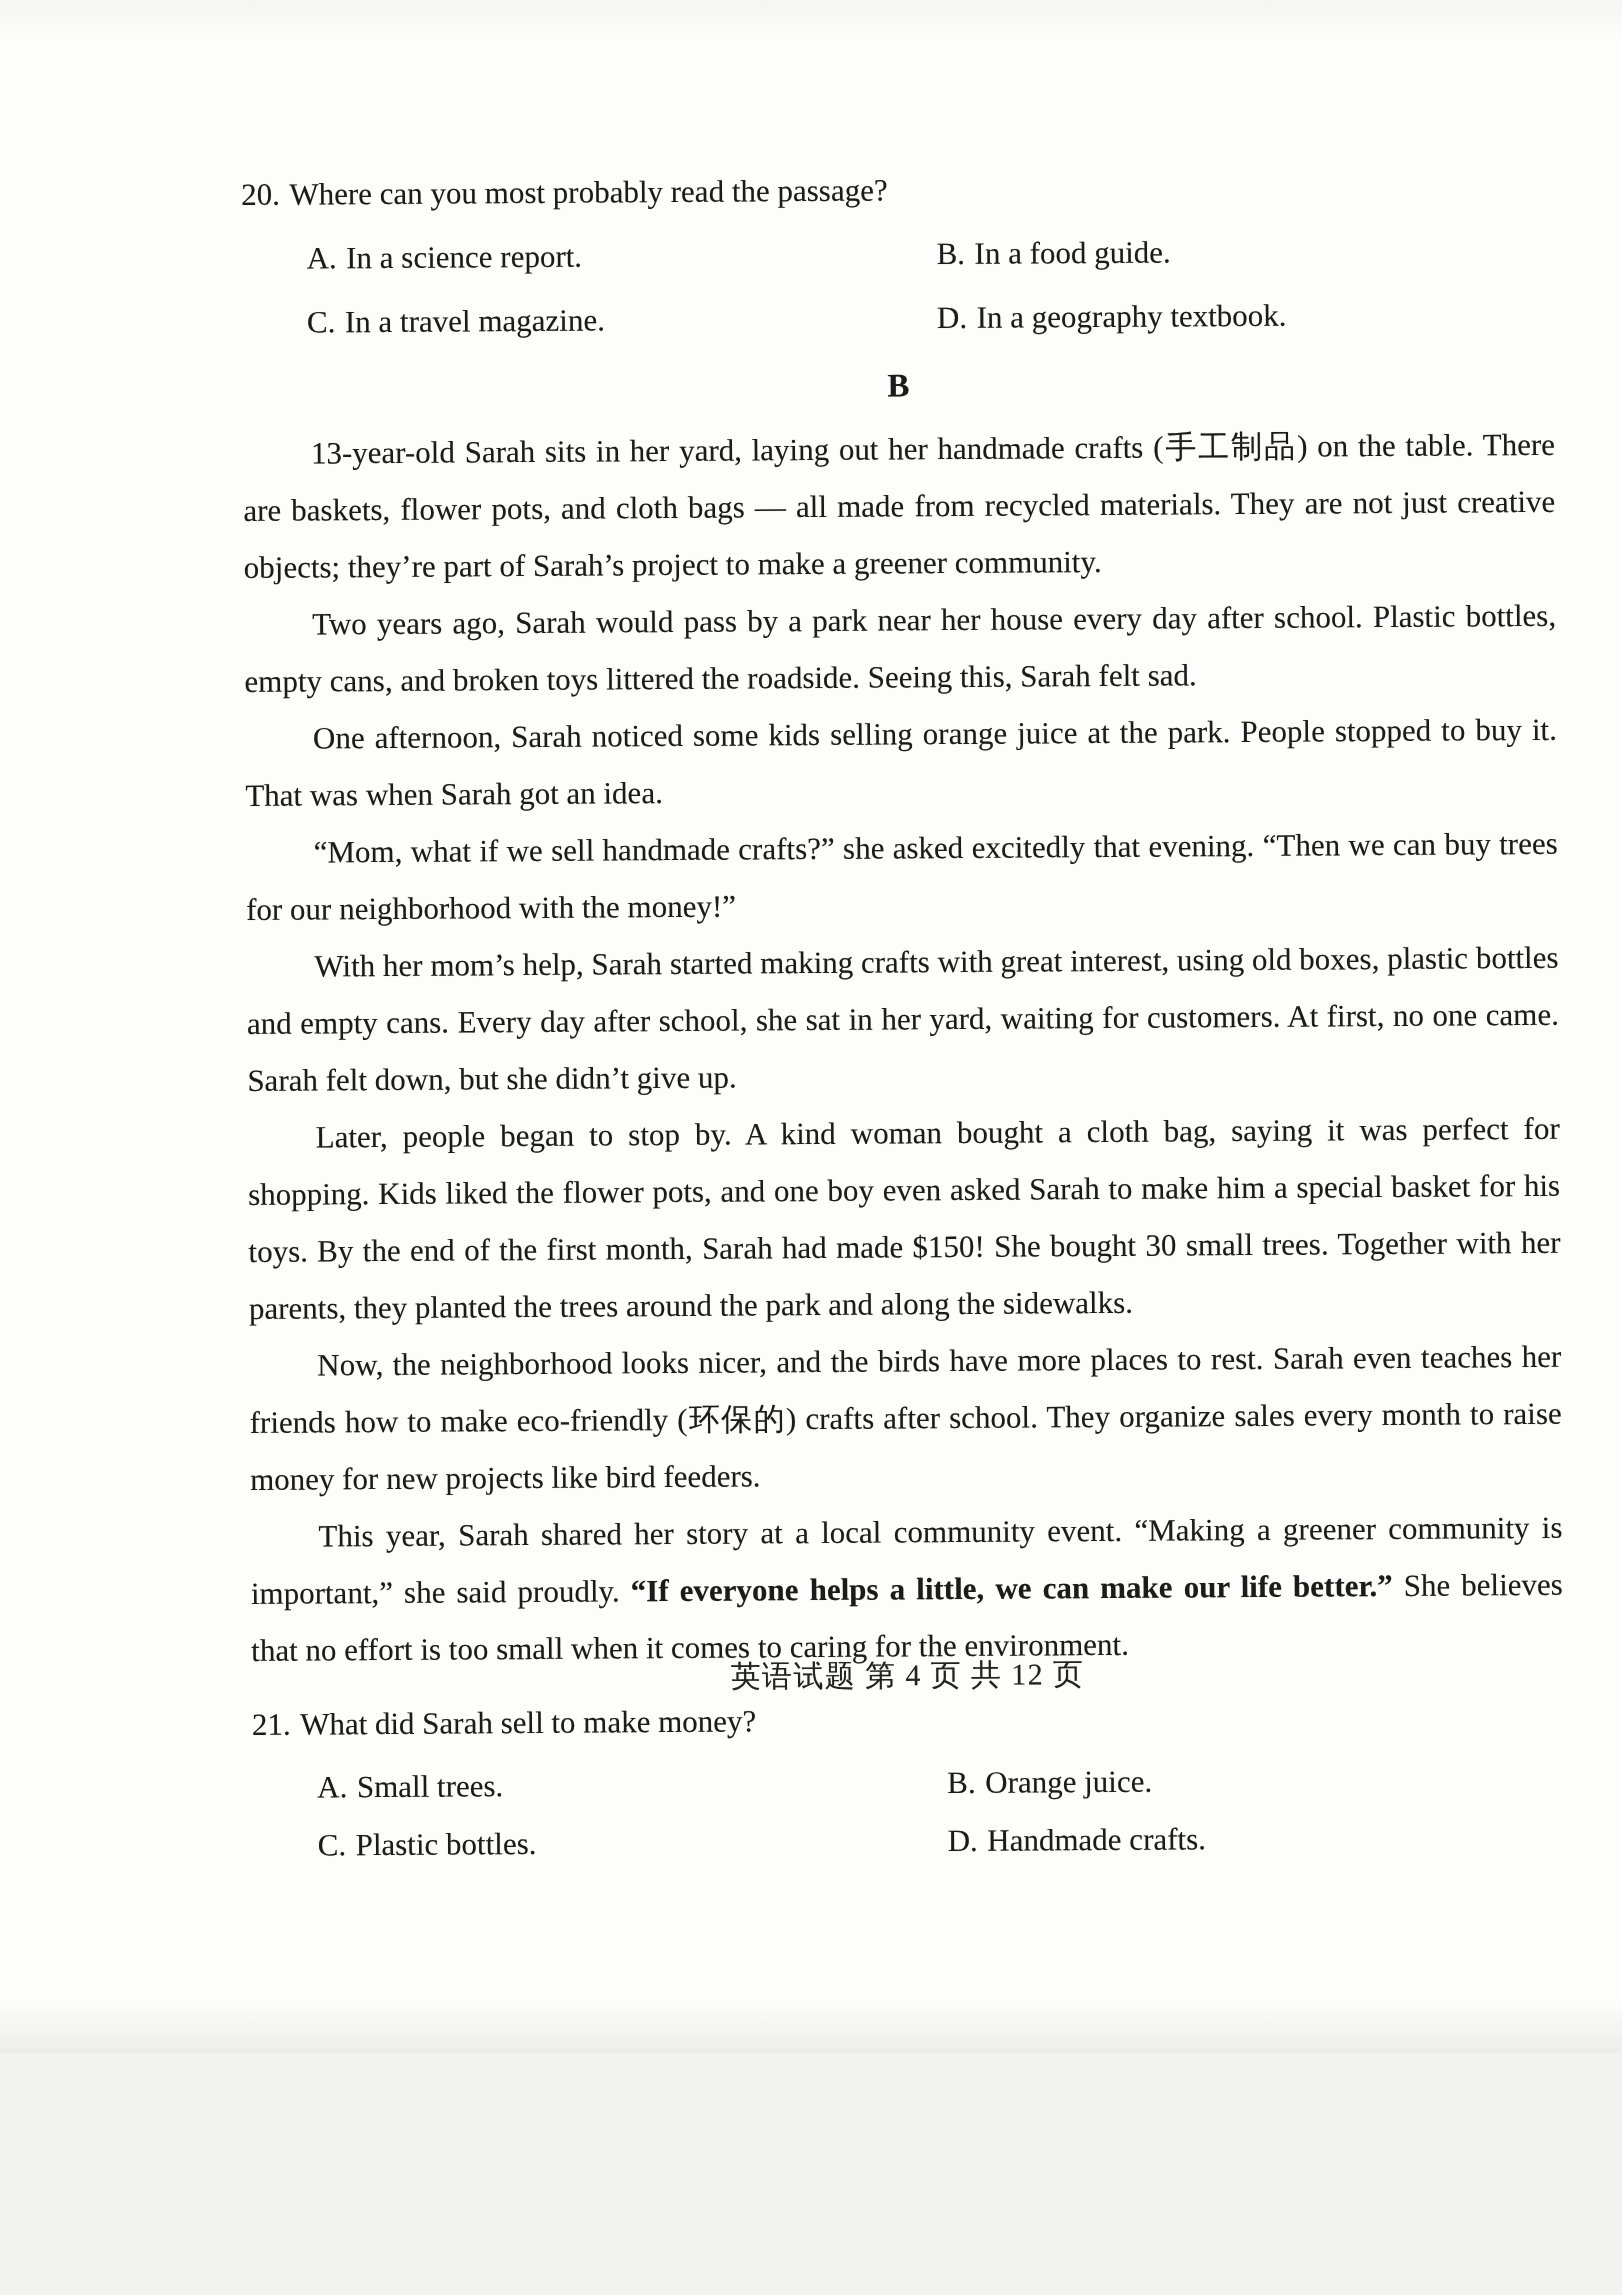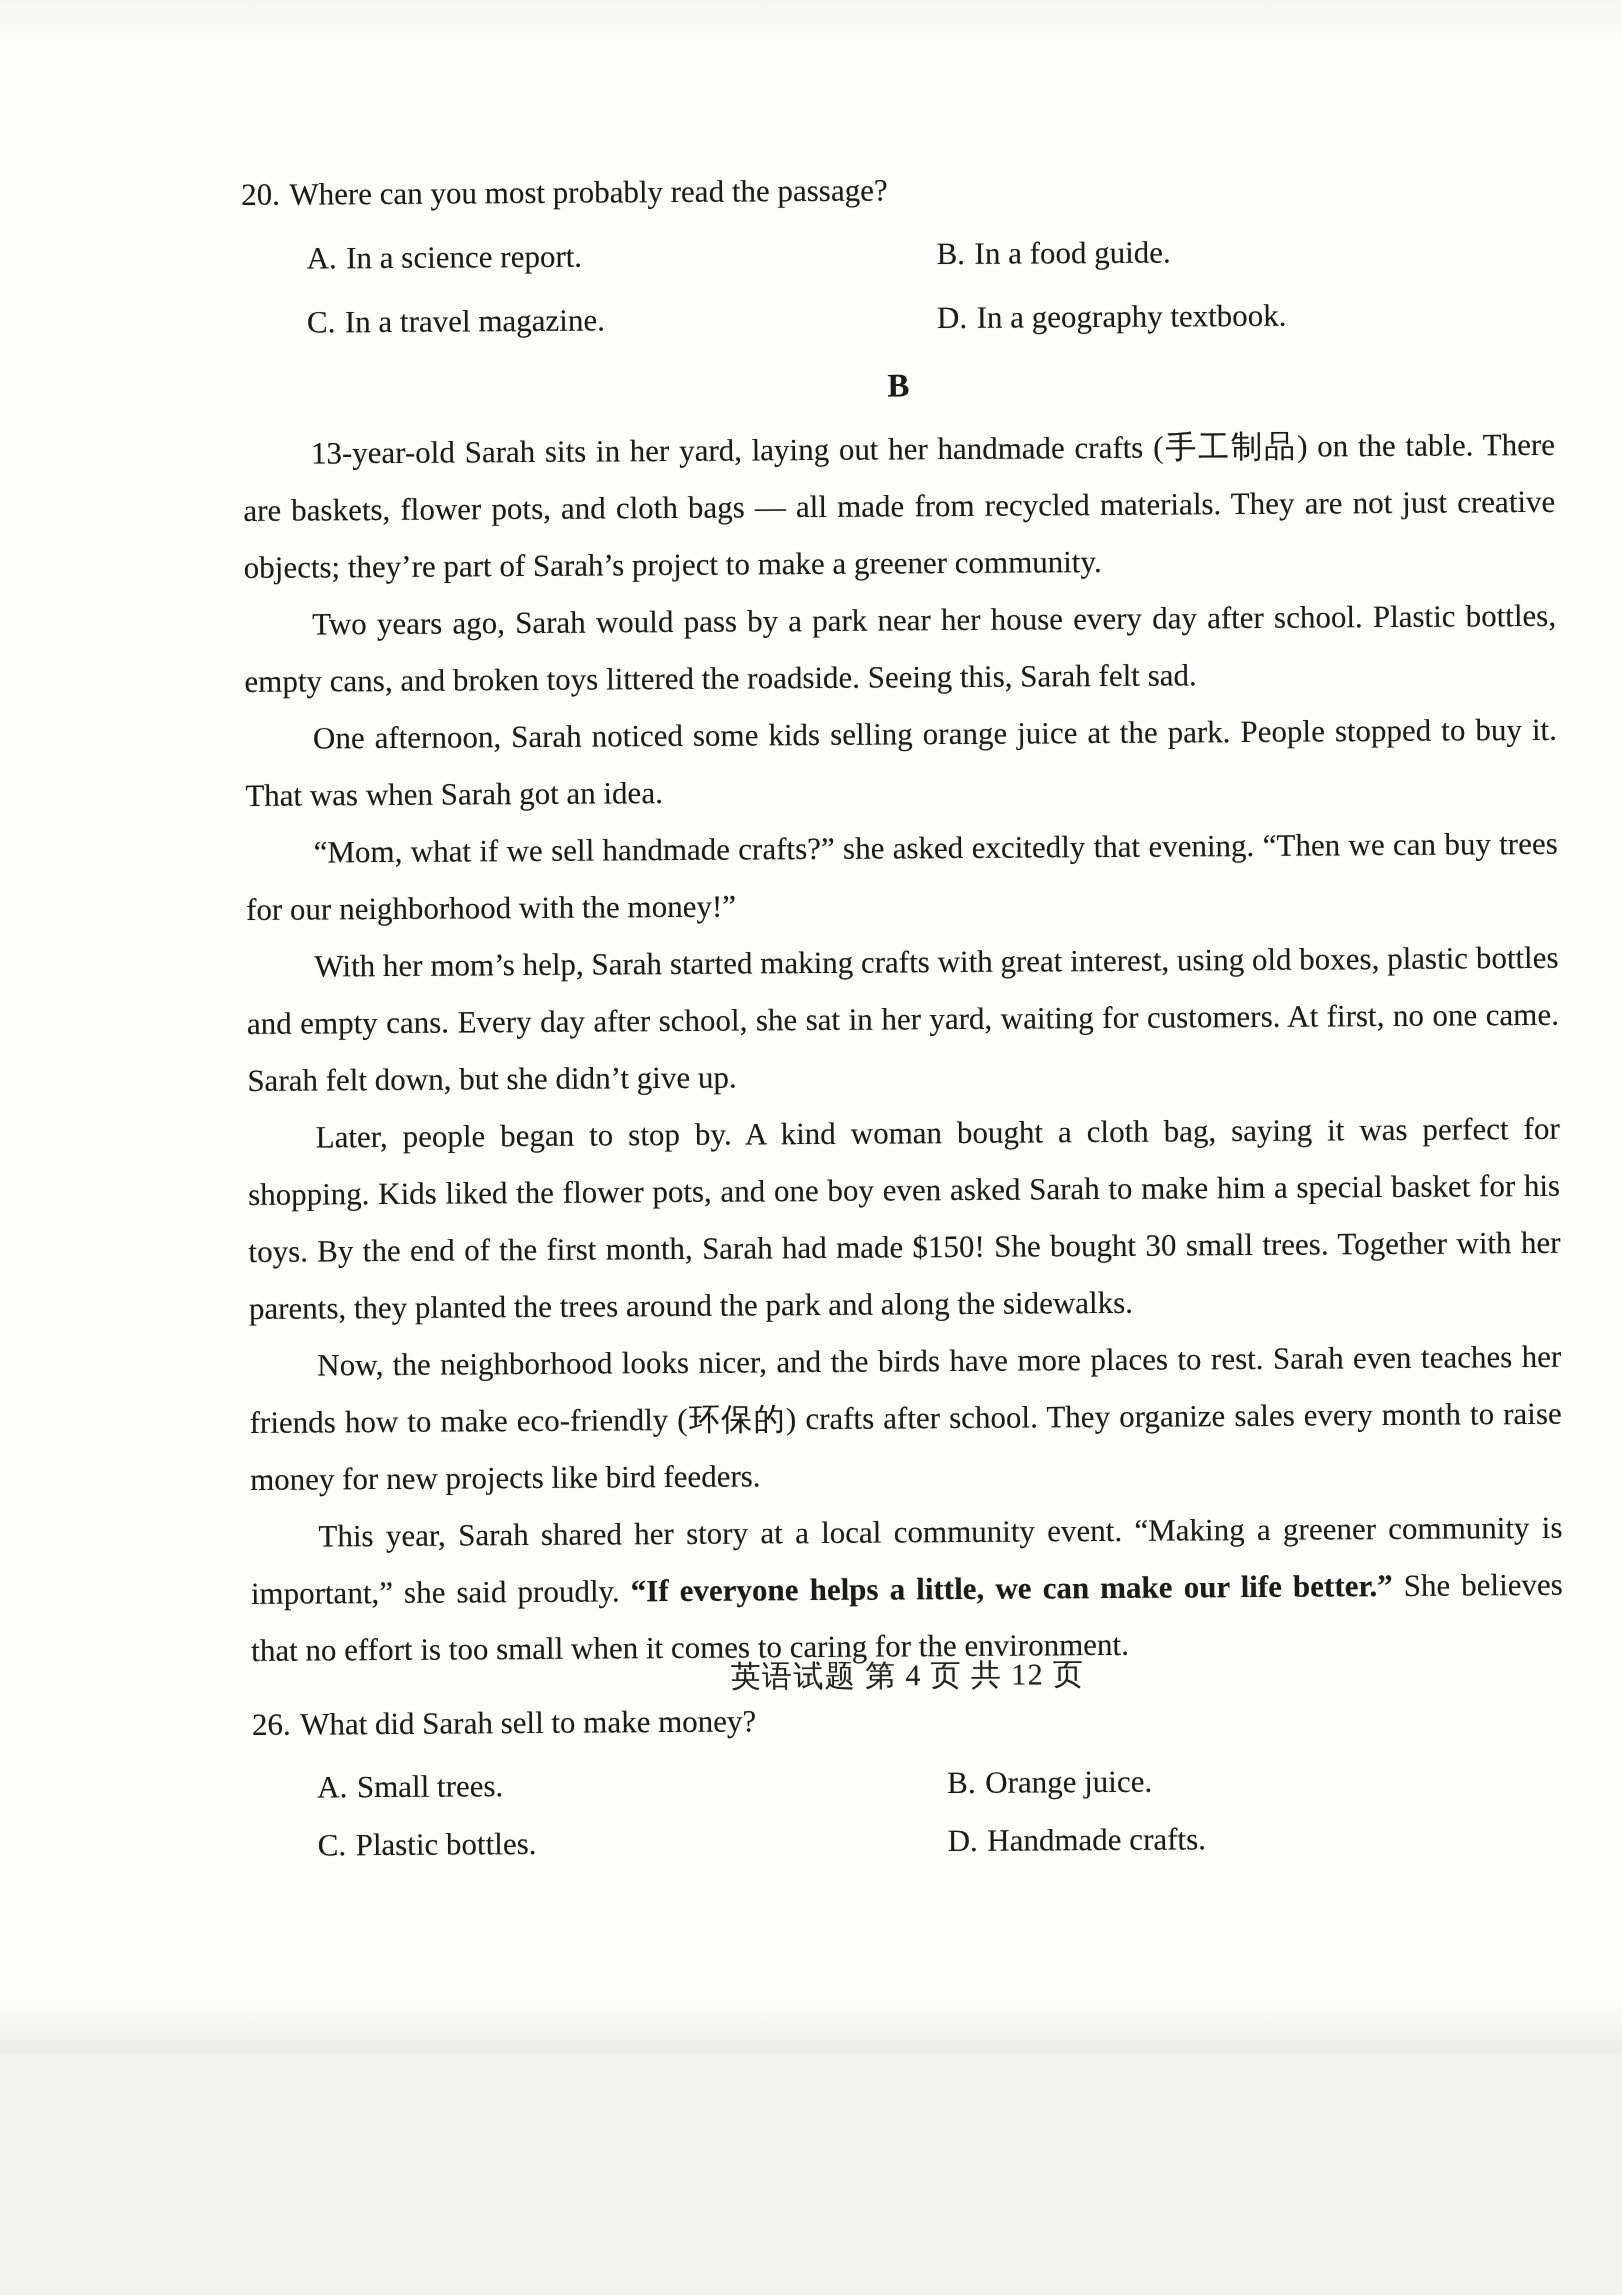--- a/index.html
+++ b/index.html
@@ -122,21 +122,21 @@
         <p>One afternoon, Sarah noticed some kids selling orange juice at the park. People stopped to buy it. That was when Sarah got an idea.</p>
         <p>“Mom, what if we sell handmade crafts?” she asked excitedly that evening. “Then we can buy trees for our neighborhood with the money!”</p>
         <p>With her mom’s help, Sarah started making crafts with great interest, using old boxes, plastic bottles and empty cans. Every day after school, she sat in her yard, waiting for customers. At first, no one came. Sarah felt down, but she didn’t give up.</p>
         <p>Later, people began to stop by. A kind woman bought a cloth bag, saying it was perfect for shopping. Kids liked the flower pots, and one boy even asked Sarah to make him a special basket for his toys. By the end of the first month, Sarah had made $150! She bought 30 small trees. Together with her parents, they planted the trees around the park and along the sidewalks.</p>
         <p>Now, the neighborhood looks nicer, and the birds have more places to rest. Sarah even teaches her friends how to make eco-friendly (环保的) crafts after school. They organize sales every month to raise money for new projects like bird feeders.</p>
         <p><span>This year, Sarah shared her story at a local community event. “Making a greener community is important,” she said proudly. </span><b>“If everyone helps a little, we can make our life better.”</b><span> She believes that no effort is too small when it comes to caring for the environment.</span></p>
       </div>
 
       <div class="q21-block">
         <div class="q-line">
-          <span class="q-num">26.</span><span>What did Sarah sell to make money?</span>
+          <span class="q-num">21.</span><span>What did Sarah sell to make money?</span>
         </div>
         <div class="options options-21">
           <div class="opt-row">
             <span class="opt opt-left">
               <span class="opt-label">A.</span><span>Small trees.</span>
             </span>
             <span class="opt opt-right">
               <span class="opt-label">B.</span><span>Orange juice.</span>
             </span>
           </div>

